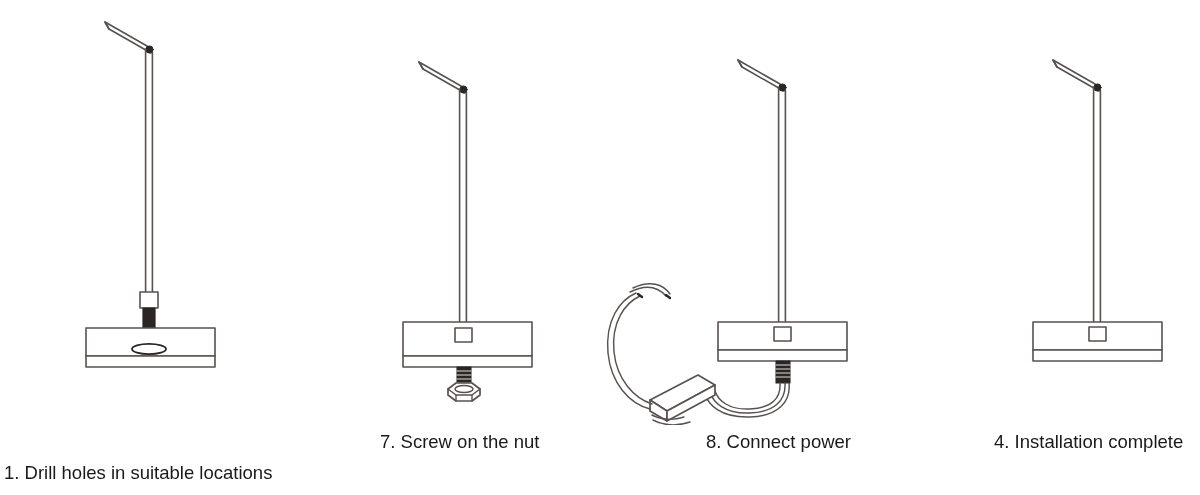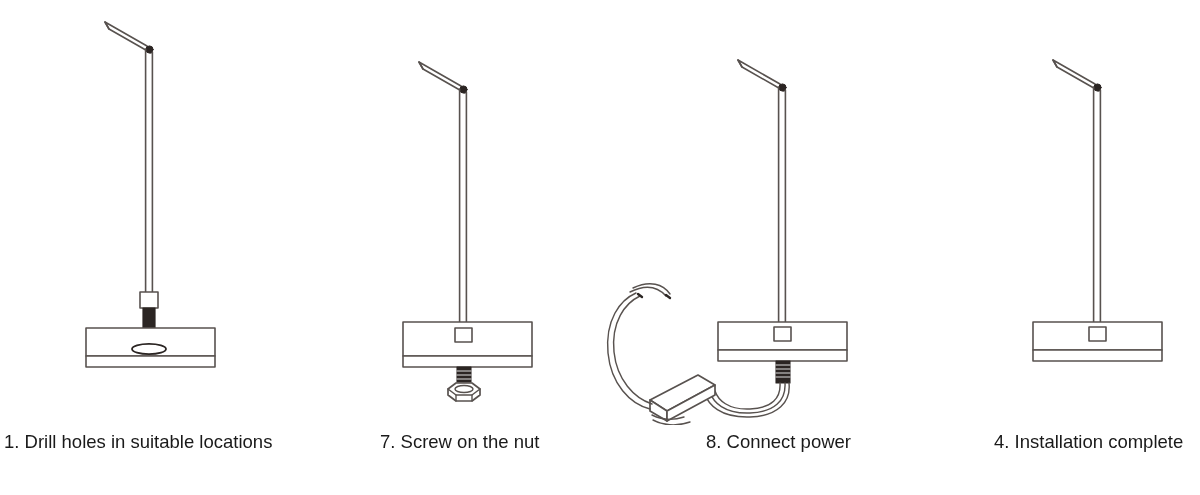--- a/index.html
+++ b/index.html
@@ -41,21 +41,21 @@
     line-height: 24px;
     color: #1a1a1a;
     white-space: nowrap;
     font-family: "Liberation Sans", sans-serif;
   }
   #panel-1 { left: 0px; }
   #panel-2 { left: 300px; }
   #panel-3 { left: 600px; }
   #panel-4 { left: 900px; }
 
-  #caption-1 { left: 4px; }
+  #caption-1 { left: 4px; margin-top: 31px; }
   #caption-2 { left: 80px; }
   #caption-3 { left: 106px; }
   #caption-4 { left: 94px; }
 </style>
 </head>
 <body>
 
 <div id="diagram-root">
 
   <div class="panel" id="panel-1">

